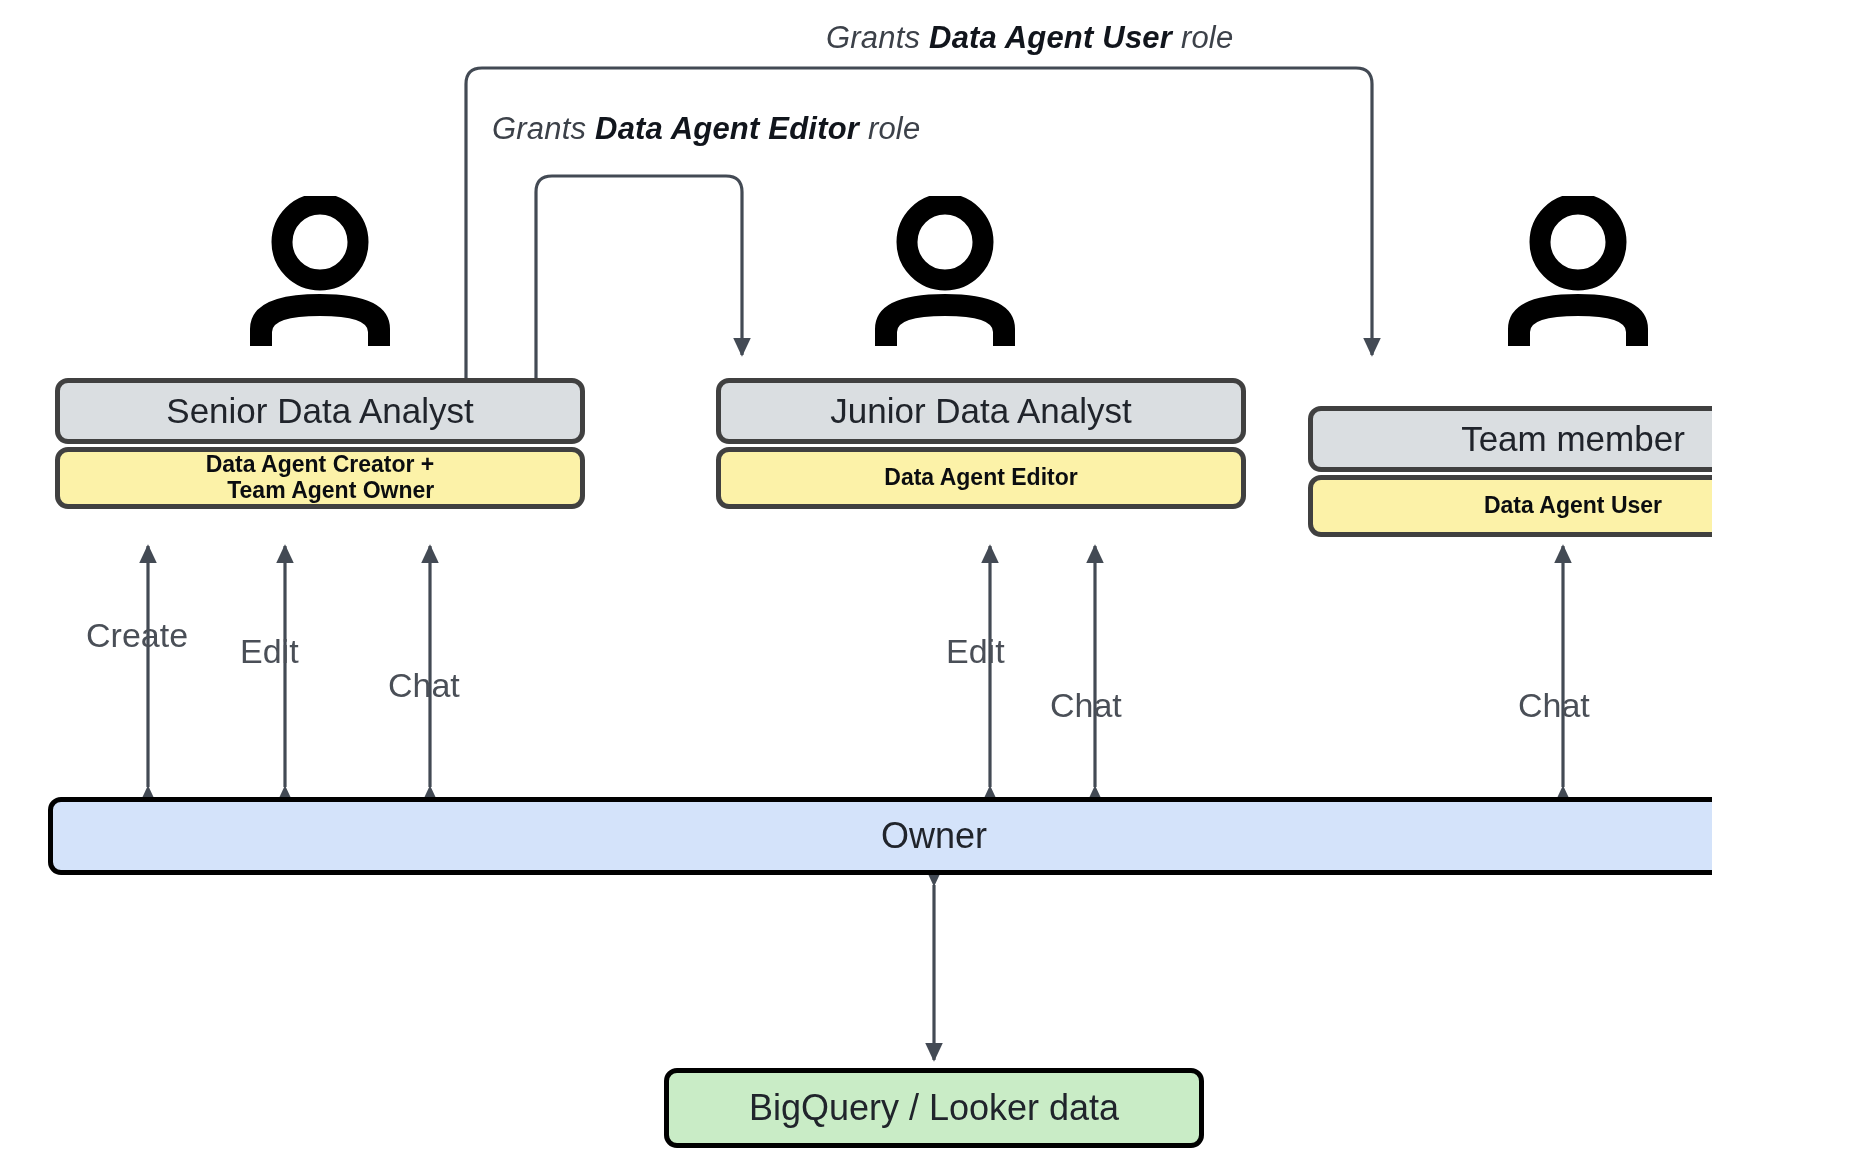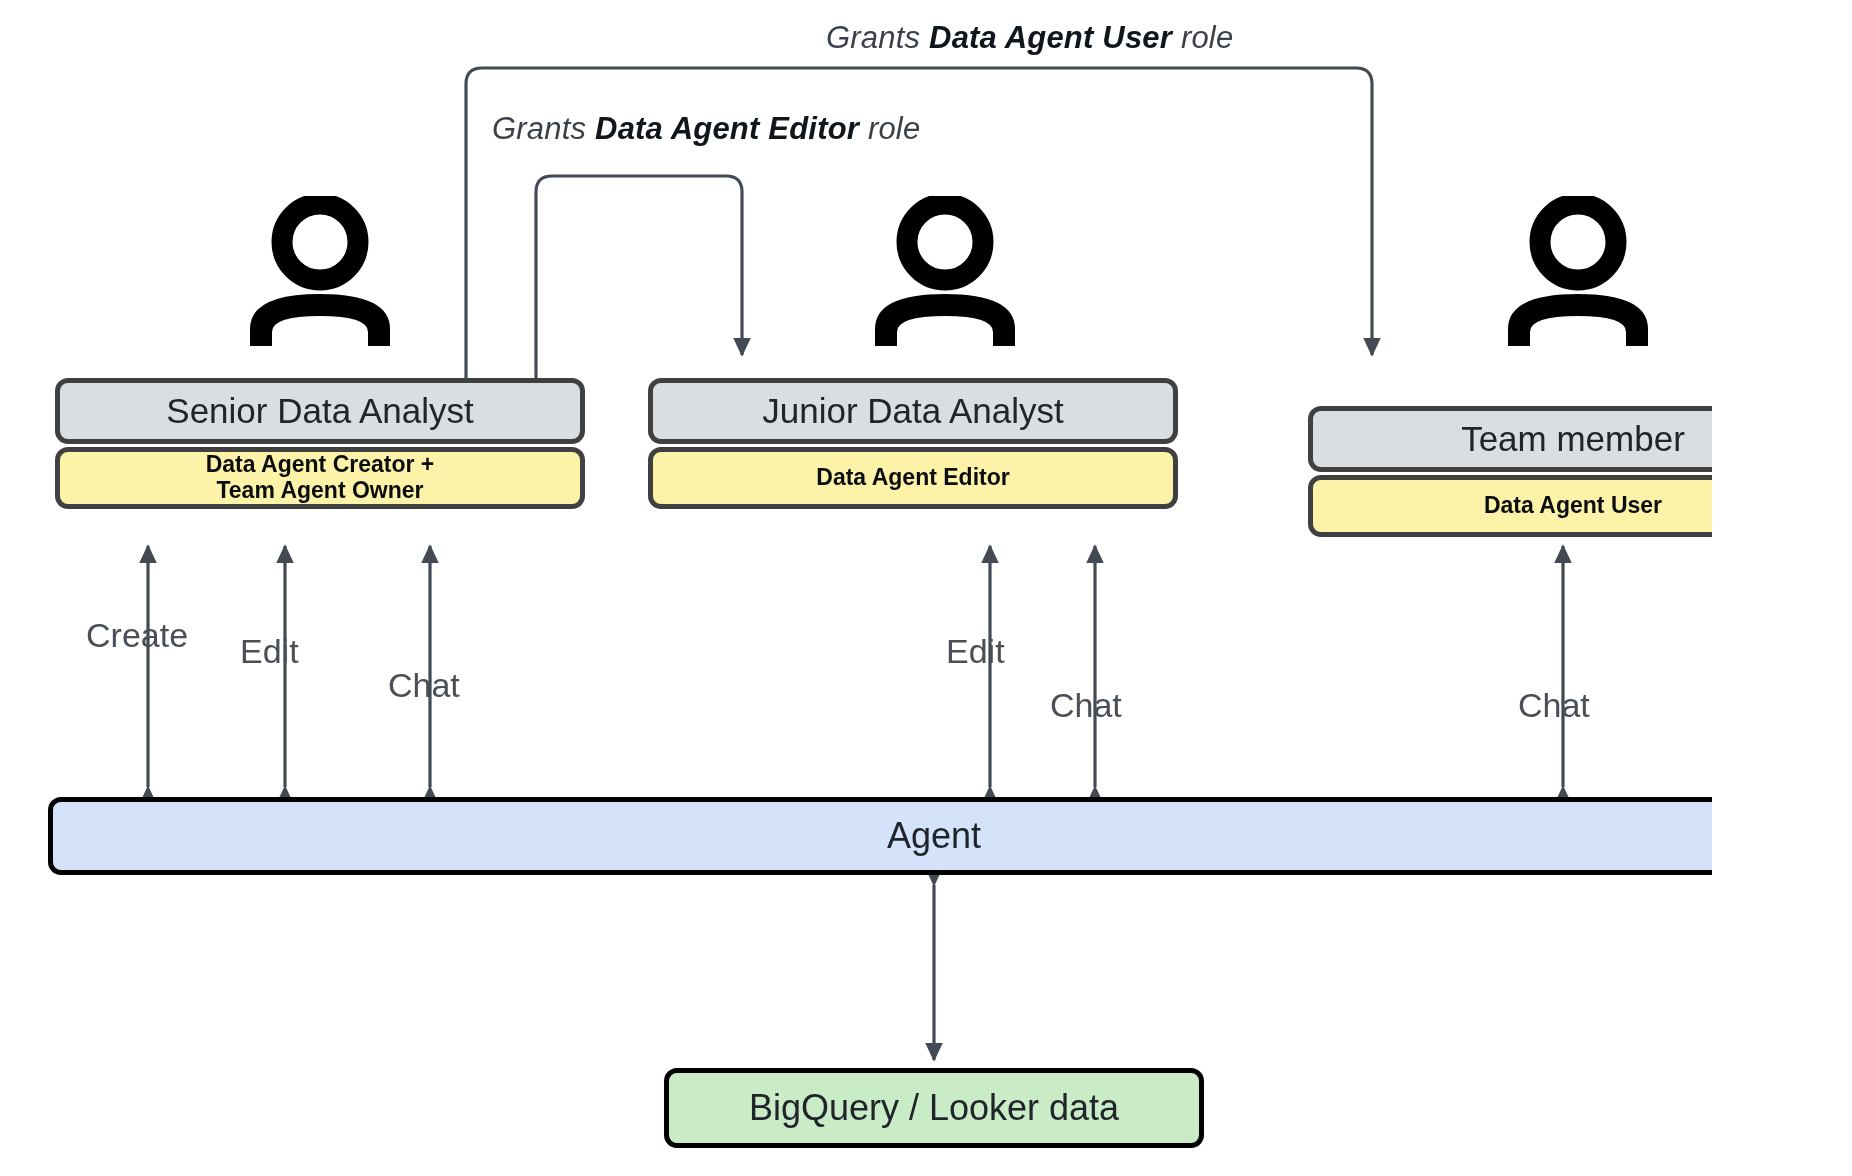--- a/index.html
+++ b/index.html
@@ -70,20 +70,21 @@
     font-weight: normal;
   }
   .perm-box {
     background: #fcf2a8;
     height: 62px;
     margin-top: 3px;
     font-size: 23px;
     font-weight: bold;
     color: #0b0d10;
     line-height: 1.12;
+    text-align: right;
   }
 
   
   #agent-bar {
     position: absolute;
     left: 48px;
     top: 797px;
     width: 1772px;
     height: 78px;
     box-sizing: border-box;
@@ -186,36 +187,36 @@
   <div class="actor" style="left:55px; top:378px; width:530px;">
     <div class="role-box title-box">Senior Data Analyst</div>
     <div class="role-box perm-box">
       <div>
         <div>Data Agent Creator +</div>
         <div>Team Agent Owner</div>
       </div>
     </div>
   </div>
 
-  <div class="actor" style="left:648px; top:378px; width:530px;">
+  <div class="actor" style="left:716px; top:378px; width:530px;">
     <div class="role-box title-box">Junior Data Analyst</div>
     <div class="role-box perm-box">Data Agent Editor</div>
   </div>
 
   <div class="actor" style="left:1308px; top:378px; width:530px;margin-top:28px;">
     <div class="role-box title-box">Team member</div>
     <div class="role-box perm-box">Data Agent User</div>
   </div>
 
   <div class="flow-label" style="left:86px;  top:568px;margin-top:48px;">Create</div>
   <div class="flow-label" style="left:240px; top:632px;">Edit</div>
   <div class="flow-label" style="left:388px; top:666px;">Chat</div>
 
   <div class="flow-label" style="left:946px;  top:632px;">Edit</div>
   <div class="flow-label" style="left:1050px; top:686px;">Chat</div>
 
   <div class="flow-label" style="left:1518px; top:686px;">Chat</div>
 
-  <div id="agent-bar">Agent</div>
+  <div id="agent-bar">Owner</div>
 
   <div id="data-box">BigQuery / Looker data</div>
 
 </div>
 
 </body></html>

